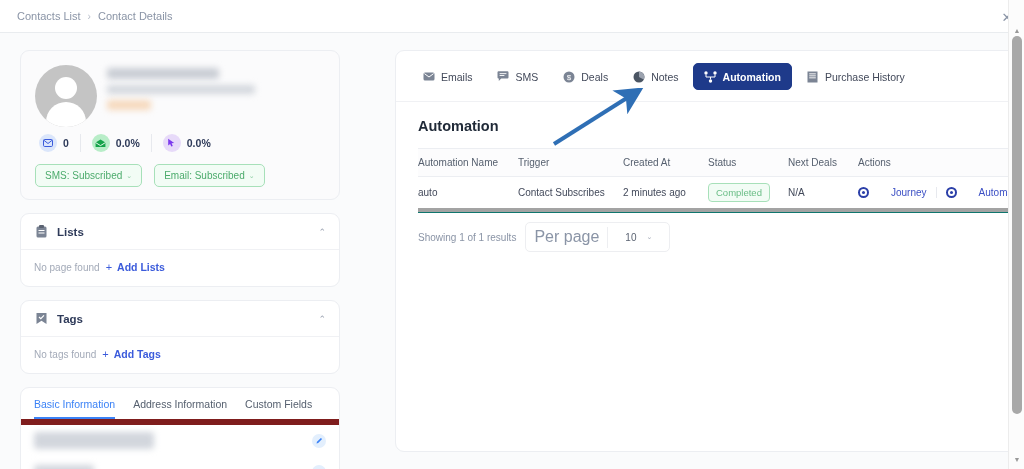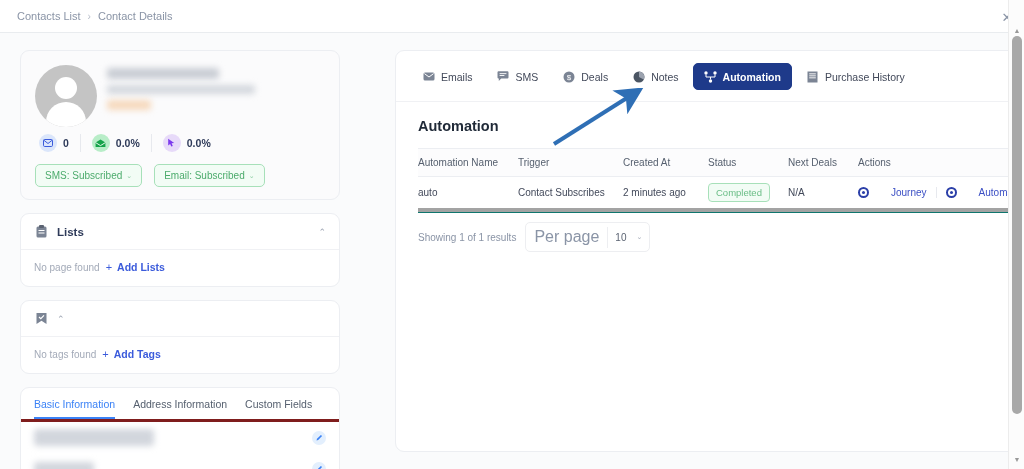--- a/index.html
+++ b/index.html
@@ -158,21 +158,21 @@
     font-size: 10.5px; color: #3b5bdb; font-weight: bold;
     cursor: pointer; display: flex; align-items: center; gap: 5px;
   }
   .plus { color: #3b5bdb; font-size: 11px; font-weight: normal; }
 
   
   .info-card { margin-top: 13px; overflow: hidden; }
   .info-tabs {
     display: flex; align-items: flex-end; gap: 18px;
     padding: 10px 13px 0 13px;
-    border-bottom: 3px solid #7f1d1d;
+    border-bottom: 6px solid #7f1d1d;
   }
   .info-tab {
     font-size: 10.5px; color: #56606f;
     padding-bottom: 7px; cursor: pointer;
     border-bottom: 2px solid transparent;
     white-space: nowrap;
   }
   .info-tab.active { color: #3b82f6; border-bottom-color: #3b82f6; }
   .field-row {
     position: relative;
@@ -278,21 +278,21 @@
   .foot-left .showing { padding-right: 9px; }
   .perpage-box {
     display: flex; align-items: center;
     border: 1px solid #edeef1; border-radius: 5px;
     overflow: hidden;
   }
   .perpage-label { font-size: 16px; color: #8a94a6; padding: 5px 8px; }
   .perpage-select {
     display: flex; align-items: center; gap: 10px;
     font-size: 10px; color: #5b6372;
-    padding: 5px 7px; border-left: 1px solid #edeef1;
+    padding: 5px 17px; border-left: 1px solid #edeef1;
     cursor: pointer;
   }
   .perpage-select .caret { font-size: 7px; color: #a3aab8; }
   .pager { margin-left: auto; display: flex; border: 1px solid #edeef1; border-radius: 5px; overflow: hidden; }
   .pg {
     width: 21px; height: 21px;
     display: flex; align-items: center; justify-content: center;
     font-size: 9px; color: #b5bbc6; cursor: pointer;
   }
   .pg.num { color: #8fae8f; border-left: 1px solid #edeef1; border-right: 1px solid #edeef1; }
@@ -395,20 +395,21 @@
       </div>
 
       <div class="card panel">
         <div class="panel-head">
           <div class="panel-ico">
             <svg width="11" height="13" viewBox="0 0 11 13">
                 <path d="M0.5 1 H10.5 V12 L5.5 8.8 L0.5 12 Z" fill="#7b8494"></path>
                 <path d="M3 5 L4.8 6.6 L8 3.4" fill="none" stroke="#ffffff" stroke-width="1.2"></path>
               </svg>
           </div>
+          <span class="panel-title">Tags</span>
           <span class="panel-chevron">⌃</span>
         </div>
         <div class="panel-body">
           <span class="muted">No tags found</span>
           <span class="add-link">
             <span class="plus">+</span>
             <span>Add Tags</span>
           </span>
         </div>
       </div>

